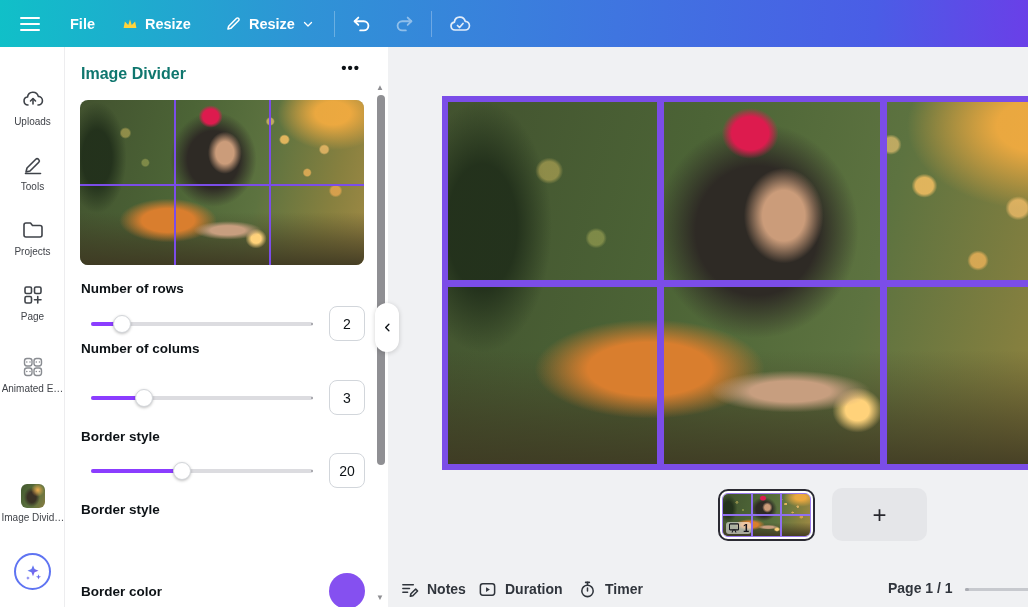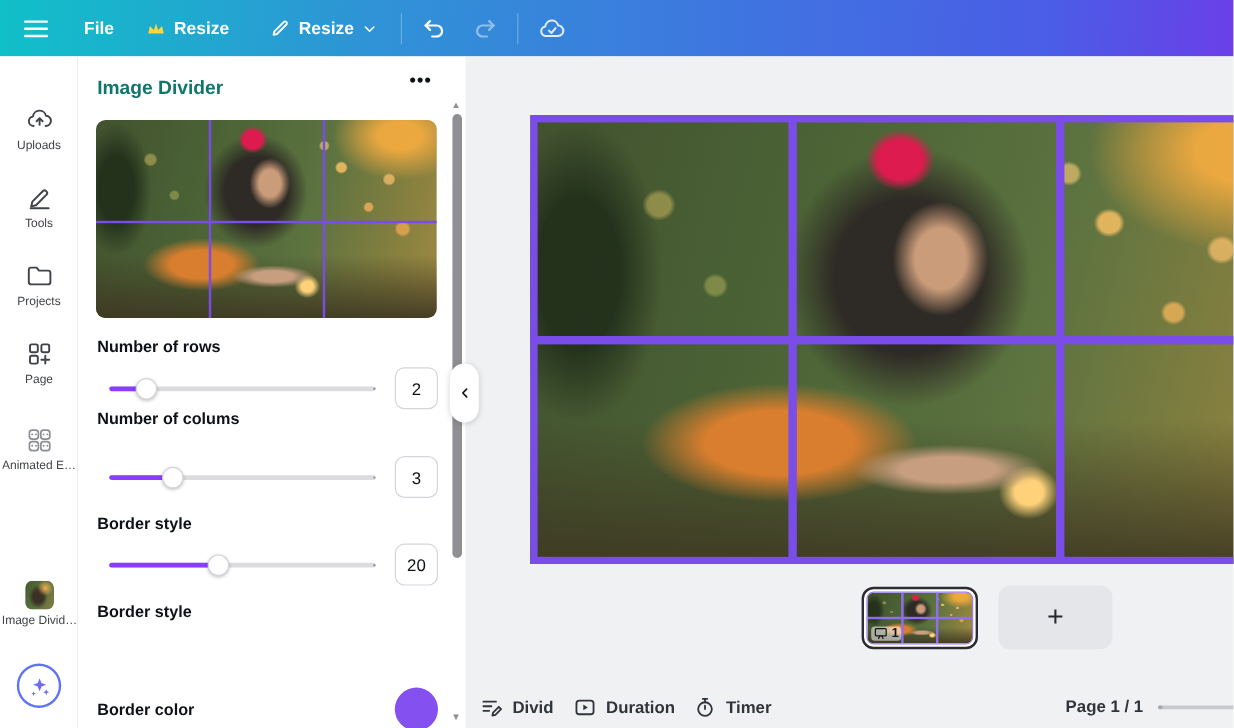--- a/index.html
+++ b/index.html
@@ -329,21 +329,21 @@
       <span>+</span>
     </div>
 
     <div class="sb-btn" style="left:12px;">
       <span style="display:flex;">
         <svg width="19" height="19" viewBox="0 0 20 20" fill="none" stroke="#30353c" stroke-width="1.6" stroke-linecap="round" stroke-linejoin="round">
             <path d="M3 5 h11 M3 9 h7 M3 13 h5"></path>
             <path d="M11.5 14.5 L16.5 9.5 l2 2 L13.5 16.5 l-2.6 0.6 Z"></path>
           </svg>
       </span>
-      <span>Divid</span>
+      <span>Notes</span>
     </div>
     <div class="sb-btn" style="left:90px;">
       <span style="display:flex;">
         <svg width="19" height="19" viewBox="0 0 20 20" fill="none" stroke="#30353c" stroke-width="1.6" stroke-linejoin="round">
             <rect x="2.5" y="4" width="15" height="12" rx="2.5"></rect>
             <path d="M8.5 7.5 L12.5 10 L8.5 12.5 Z" fill="#30353c" stroke="none"></path>
           </svg>
       </span>
       <span>Duration</span>
     </div>

